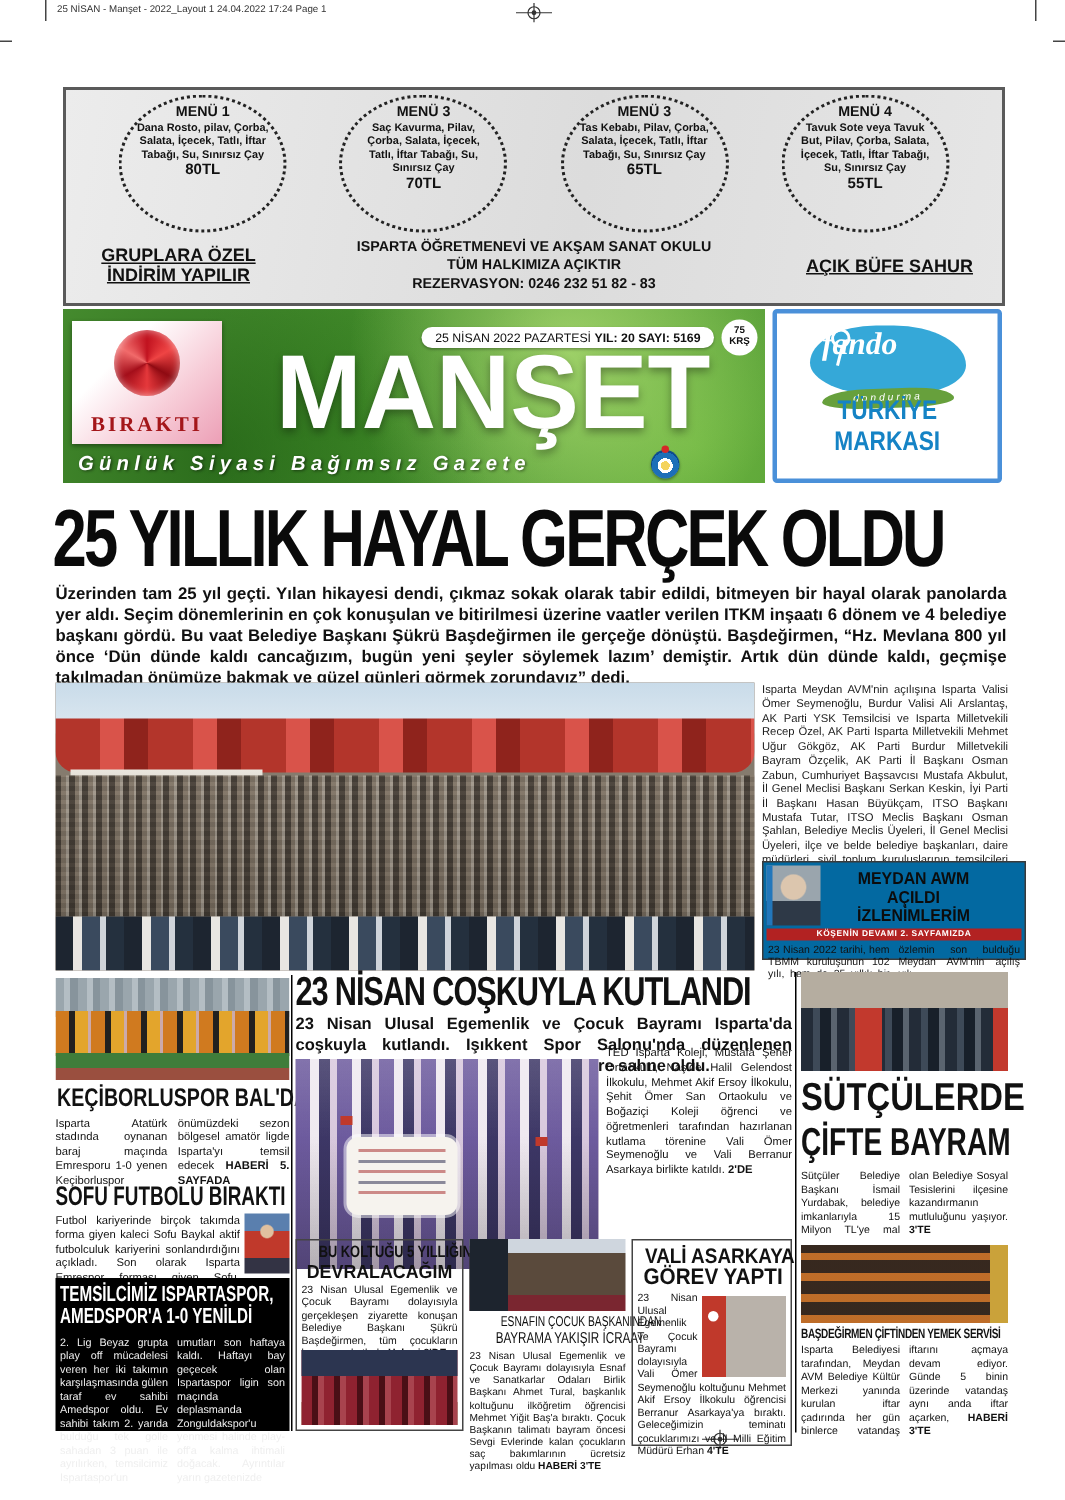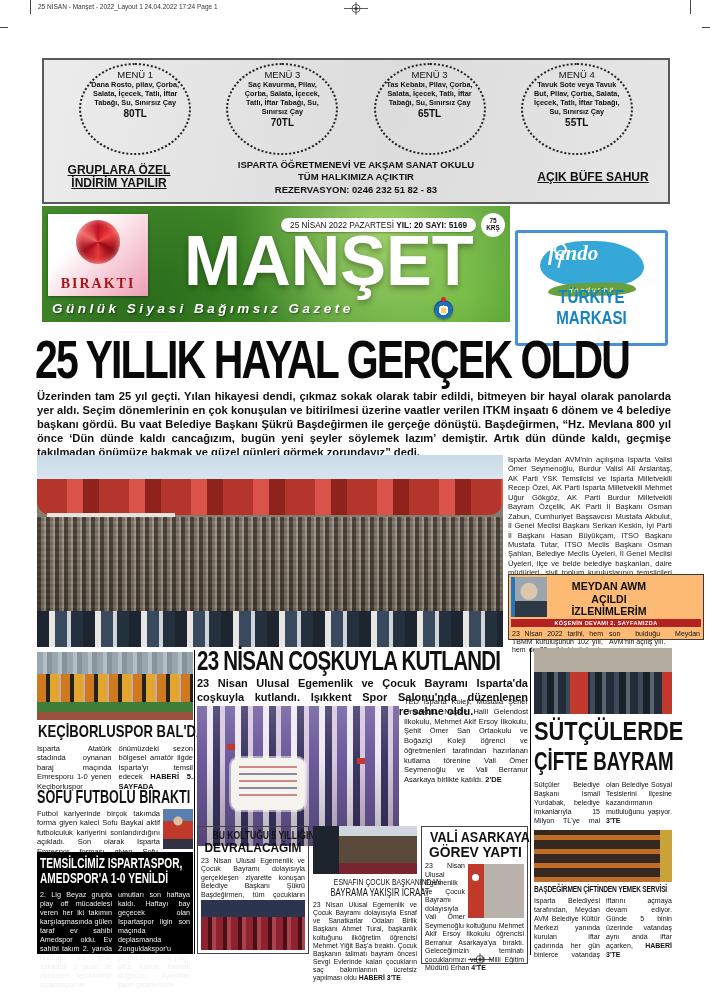--- a/index.html
+++ b/index.html
@@ -13,21 +13,21 @@
   .crop-v{position:absolute;width:1px;background:#444;}
   .crop-h{position:absolute;height:1px;background:#444;}
   .regmark{position:absolute;}
 
   
   .promo{left:42px;top:58px;width:624px;height:142px;border:2px solid #5a5a5a;
          background:linear-gradient(100deg,#ececec,#dcdcdc 55%,#e6e6e6);}
   .circles{position:absolute;left:0;top:3px;right:0;display:flex;justify-content:space-evenly;}
   .menu-circle{width:112px;height:92px;border:2px dotted #222;border-radius:50%;
                text-align:center;padding-top:5px;box-sizing:border-box;background:transparent;}
-  .m-title{font-weight:400;font-size:9.5px;line-height:1.05;}
+  .m-title{font-weight:700;font-size:9.5px;line-height:1.05;}
   .m-body{font-size:7.3px;font-weight:600;line-height:1.22;padding:1px 10px 0 10px;}
   .m-price{font-weight:900;font-size:10px;}
   .promo-notes{position:absolute;left:0;right:0;bottom:6px;display:flex;align-items:center;}
   .note-side{width:150px;text-align:center;font-weight:900;font-size:12px;
              text-decoration:underline;line-height:1.15;}
   .note-center{flex:1;text-align:center;font-weight:900;font-size:9.5px;line-height:1.3;}
 
   
   .mast-green{left:42px;top:206px;width:468px;height:116px;background:#4c9333;overflow:hidden;
     background-image:radial-gradient(circle at 72% 25%,rgba(195,235,130,.65),transparent 42%),
@@ -50,21 +50,21 @@
   .pricecoin{position:absolute;top:7px;right:5px;width:24px;height:24px;background:#fff;border-radius:50%;
     text-align:center;font-weight:700;font-size:6.5px;line-height:1.1;padding-top:4px;box-sizing:border-box;}
   .slogan{position:absolute;left:10px;bottom:6px;color:#fff;font-style:italic;font-weight:900;
     font-size:13.5px;letter-spacing:3.5px;text-shadow:1px 1px 2px rgba(0,0,0,.5);}
   .target{position:absolute;left:392px;bottom:3px;width:19px;height:19px;border-radius:50%;
     background:radial-gradient(circle at 50% 55%,#f4d35e 0 3px,#fff 3px 5px,#1d6fb8 5px 9px,#0d4a8f 9px);
     box-shadow:0 1px 2px rgba(0,0,0,.4);}
   .target::before{content:"";position:absolute;left:7px;top:-3px;width:5px;height:5px;background:#d62828;border-radius:50%;}
 
   .ofando{left:515px;top:206px;width:153px;height:116px;border:3px solid #4a90d9;border-radius:3px;
-    background:#fff;box-sizing:border-box;margin-top:24px;}
+    background:#fff;box-sizing:border-box;}
   .blob{position:absolute;left:22px;top:8px;width:104px;height:46px;background:#35a8d8;
     border-radius:55% 60% 50% 58%/70% 75% 55% 60%;}
   .blob-txt{position:absolute;left:30px;top:8px;width:74px;color:#fff;font-family:"Liberation Serif",serif;
     font-style:italic;font-weight:700;font-size:21px;}
   .swirlman{position:absolute;left:14px;top:2px;width:9px;height:9px;border:2px solid #fff;border-radius:50%;}
   .swirlman::after{content:"";position:absolute;left:3px;top:9px;width:2px;height:14px;background:#fff;transform:rotate(14deg);}
   .ribbon{position:absolute;left:30px;top:50px;width:88px;height:13px;background:#67a03c;
     border-radius:50%/90% 90% 60% 60%;transform:rotate(-2deg);text-align:center;
     color:#fff;font-size:6.8px;font-style:italic;letter-spacing:2px;line-height:13px;}
   .ofando-claim{position:absolute;left:0;right:0;bottom:14px;text-align:center;color:#1583c5;
@@ -86,21 +86,21 @@
   .mp-crowd{position:absolute;top:62px;left:0;right:0;bottom:36px;background:
     repeating-linear-gradient(90deg,rgba(30,25,20,.55) 0 4px,rgba(125,112,96,.4) 4px 7px,rgba(205,199,188,.38) 7px 9px),
     repeating-linear-gradient(0deg,rgba(0,0,0,.18) 0 3px,transparent 3px 6px),
     linear-gradient(#8d8275,#6e655a);}
   .mp-front{position:absolute;left:0;right:0;bottom:0;height:36px;background:
     repeating-linear-gradient(90deg,#1d2530 0 12px,#e8e6e2 12px 18px,#3a4a5e 18px 30px,#cfd4da 30px 34px,#24303e 34px 46px);}
 
   
   .aside-text{left:508px;top:455px;width:164px;font-size:7.5px;line-height:1.26;text-align:justify;color:#1a1a1a;}
   .aside-text .more{font-weight:900;}
-  .colbox{left:508px;top:574px;width:196px;height:66px;border:1px solid #3a3a3a;background:#fdba74;box-sizing:border-box;}
+  .colbox{left:508px;top:574px;width:176px;height:66px;border:1px solid #3a3a3a;background:#0369a1;box-sizing:border-box;}
   .col-photo{position:absolute;left:2px;top:2px;width:36px;height:40px;background:
     radial-gradient(circle at 50% 36%,#dcc6ae 0 8px,transparent 9px),
     linear-gradient(#9aa5ad 60%,#2e3947 60%);}
   .col-photo::before{content:"";position:absolute;left:0;top:0;width:4px;height:100%;background:#2277bb;}
   .col-title{position:absolute;left:40px;top:5px;width:120px;text-align:center;font-weight:900;
     font-size:11.5px;line-height:1.1;color:#0c0c0c;transform:scaleX(.92);transform-origin:center;}
   .col-bar{position:absolute;left:2px;top:44px;right:2px;height:8px;background:#b22222;color:#fff;
     font-weight:700;font-size:5.6px;text-align:center;line-height:8px;letter-spacing:.4px;}
   .col-body{position:absolute;left:3px;top:55px;right:3px;font-size:7px;line-height:1.16;
     column-count:2;column-gap:6px;text-align:justify;}

